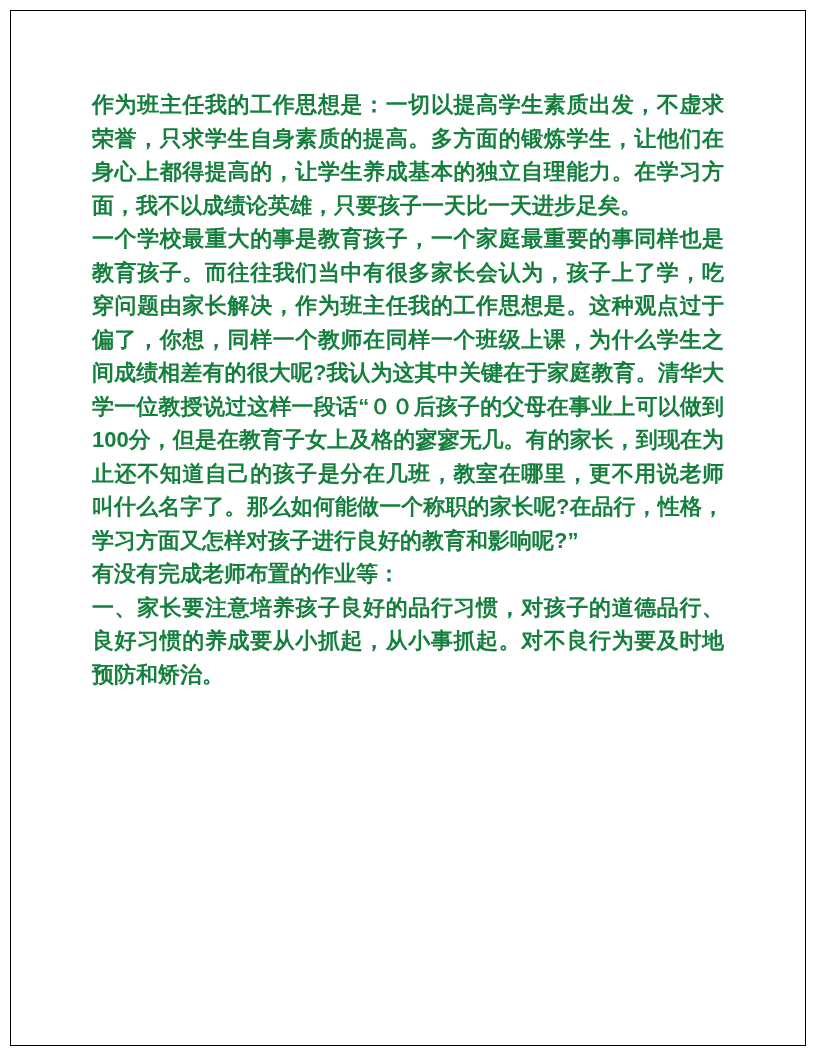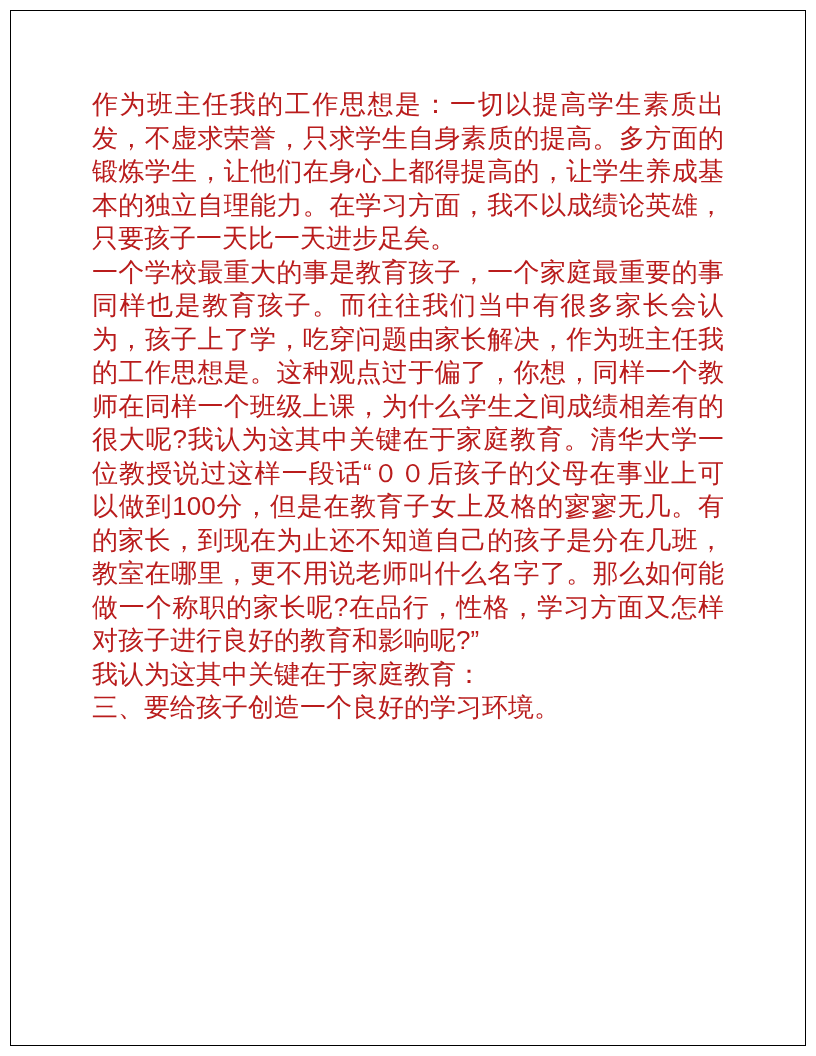--- a/index.html
+++ b/index.html
@@ -29,34 +29,35 @@
     pointer-events: none;
   }
   .content {
     position: absolute;
     left: 92px;
     top: 88px;
     width: 632px;
     box-sizing: border-box;
   }
   .para {
-    font-size: 26px;
+    font-size: 22px;
     line-height: 33.5px;
-    color: #b91c1c;
+    color: #15803d;
     text-align: justify;
     text-justify: inter-ideograph;
     margin: 0;
     letter-spacing: 0px;
     word-break: break-all;
+    font-weight: bold;
   }
 </style>
 </head>
 <body>
 
 <div class="page">
   <div class="page-border"></div>
   <div class="content">
     <p class="para">作为班主任我的工作思想是：一切以提高学生素质出发，不虚求荣誉，只求学生自身素质的提高。多方面的锻炼学生，让他们在身心上都得提高的，让学生养成基本的独立自理能力。在学习方面，我不以成绩论英雄，只要孩子一天比一天进步足矣。</p>
     <p class="para">一个学校最重大的事是教育孩子，一个家庭最重要的事同样也是教育孩子。而往往我们当中有很多家长会认为，孩子上了学，吃穿问题由家长解决，作为班主任我的工作思想是。这种观点过于偏了，你想，同样一个教师在同样一个班级上课，为什么学生之间成绩相差有的很大呢?我认为这其中关键在于家庭教育。清华大学一位教授说过这样一段话“００后孩子的父母在事业上可以做到100分，但是在教育子女上及格的寥寥无几。有的家长，到现在为止还不知道自己的孩子是分在几班，教室在哪里，更不用说老师叫什么名字了。那么如何能做一个称职的家长呢?在品行，性格，学习方面又怎样对孩子进行良好的教育和影响呢?”</p>
-    <p class="para">我认为这其中关键在于家庭教育：</p>
-    <p class="para">三、要给孩子创造一个良好的学习环境。</p>
+    <p class="para">有没有完成老师布置的作业等：</p>
+    <p class="para">一、家长要注意培养孩子良好的品行习惯，对孩子的道德品行、良好习惯的养成要从小抓起，从小事抓起。对不良行为要及时地预防和矫治。</p>
   </div>
 </div>
 
 </body></html>

